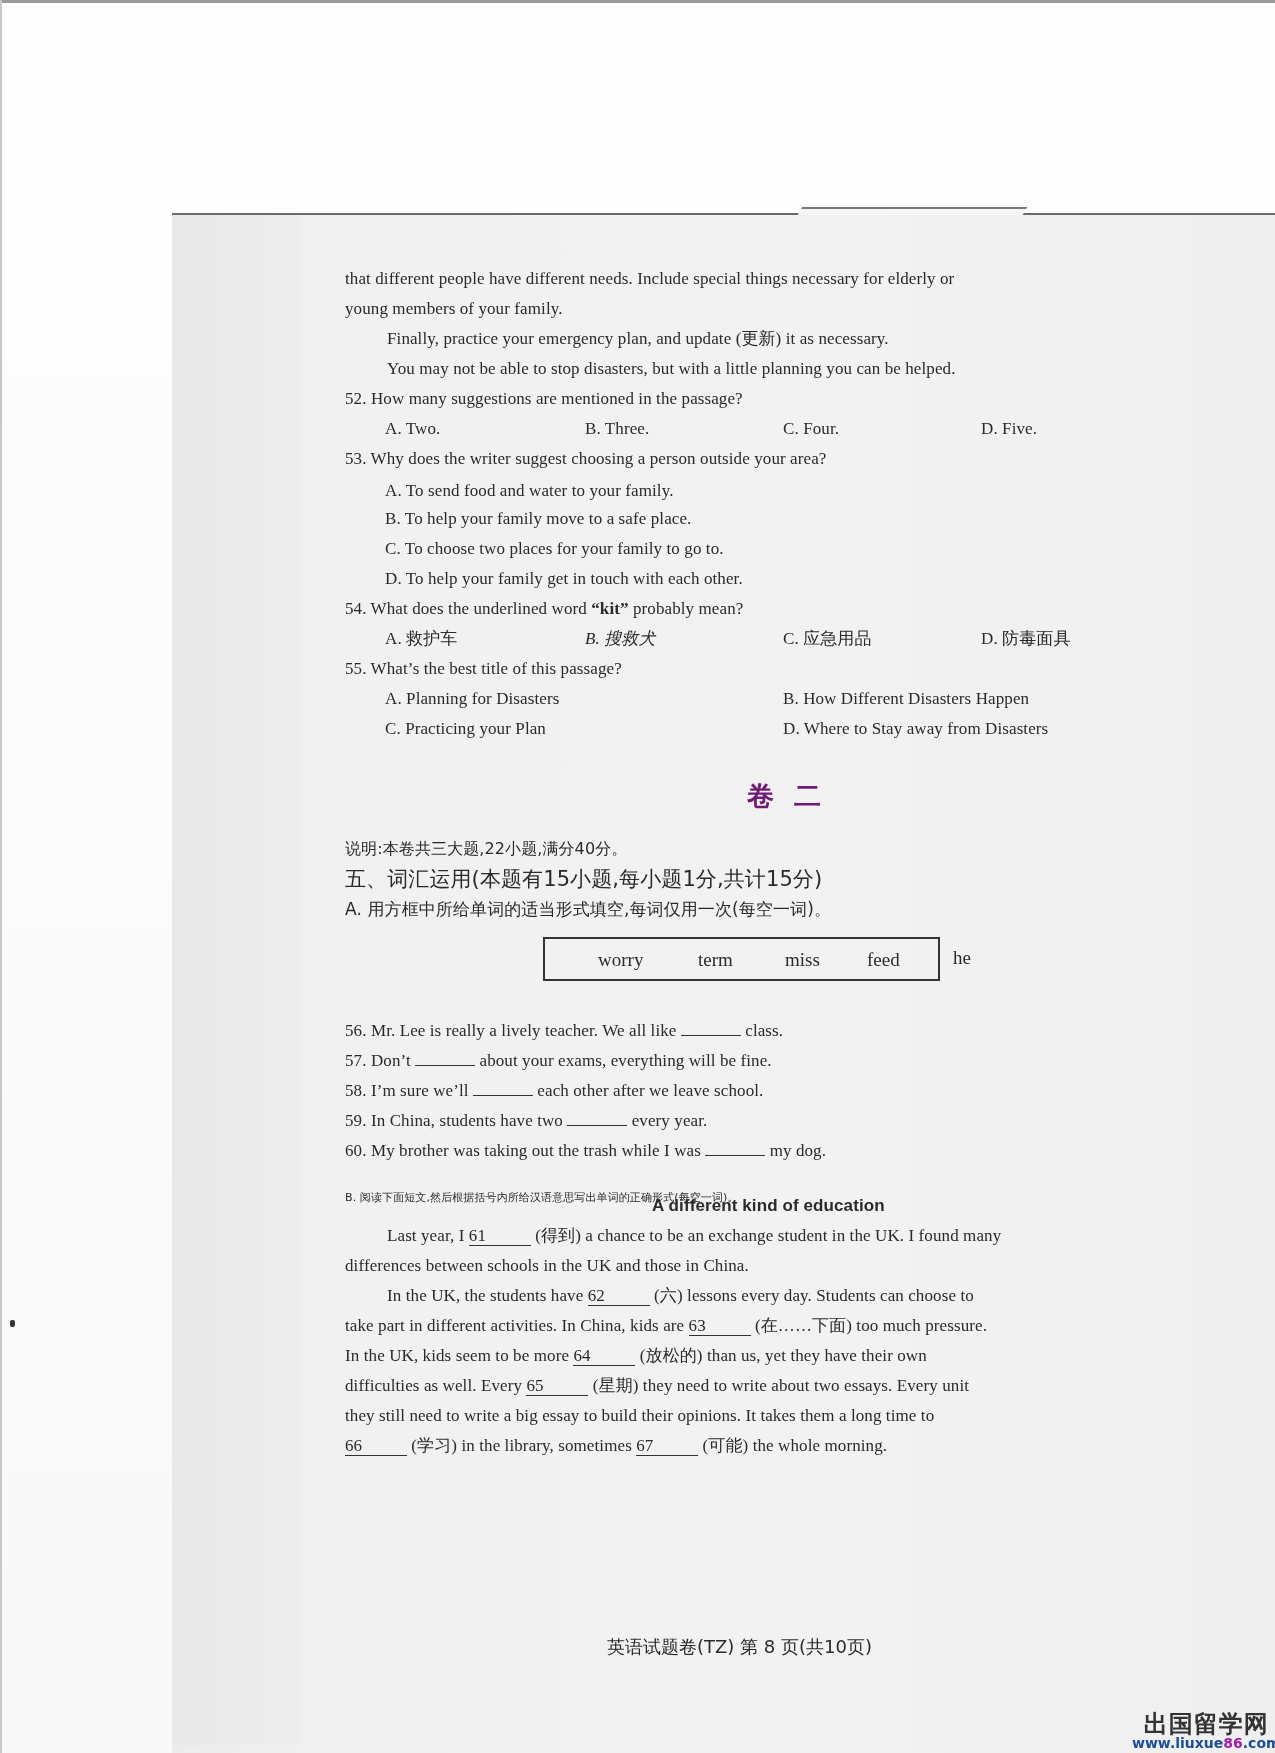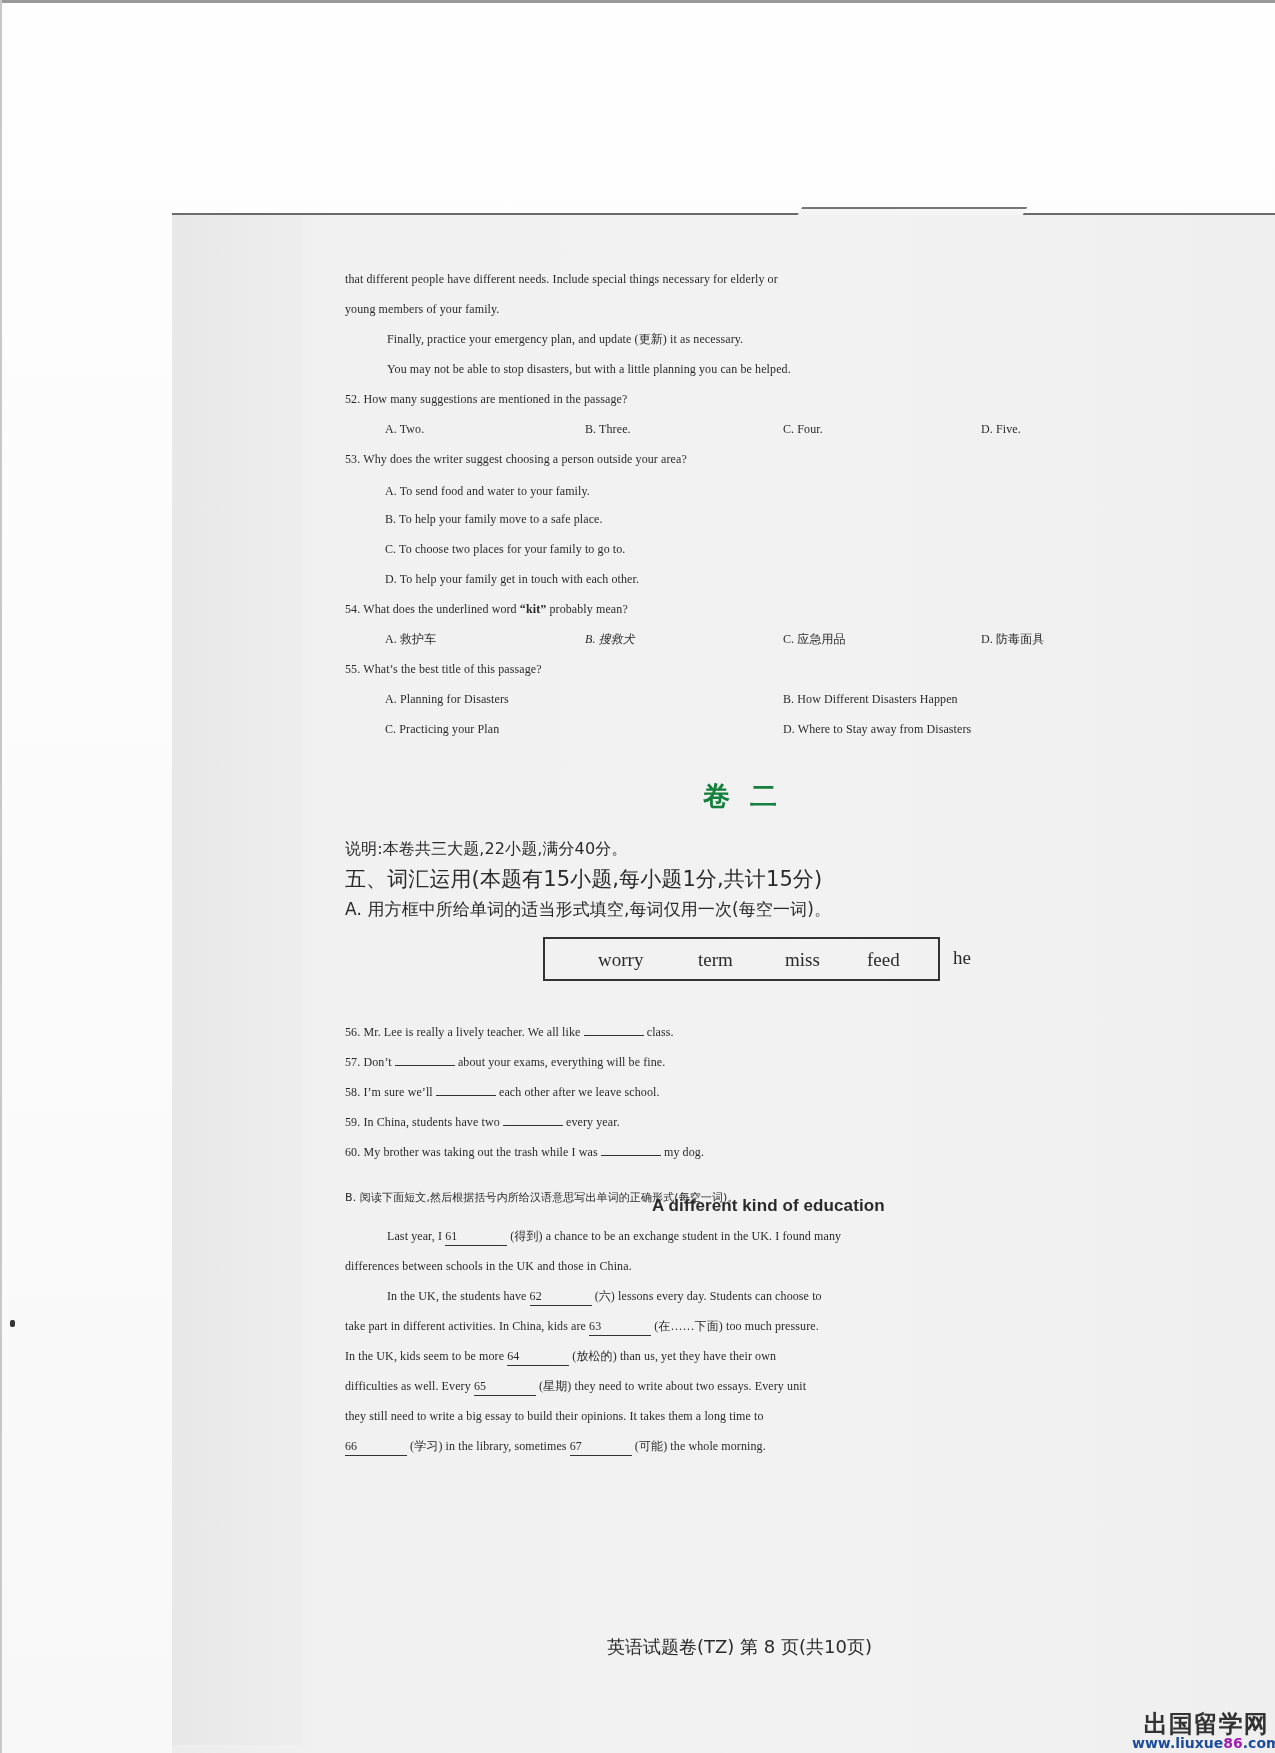--- a/index.html
+++ b/index.html
@@ -29,30 +29,30 @@
     border-top: 2px solid #777; background: #f5f5f5;
     transform: skewX(-30deg);
   }
   .bleed-strip {
     position: absolute; left: 172px; top: 215px; width: 130px; height: 1530px;
     background: linear-gradient(90deg, #e6e6e6, #ededed);
     opacity: 0.7;
   }
   .line {
     position: absolute; left: 0; white-space: nowrap;
-    font-size: 12px; line-height: 22px; letter-spacing: 0.1px;
+    font-size: 17px; line-height: 22px; letter-spacing: 0.1px;
   }
   .bold { font-weight: bold; }
   .blank {
     display: inline-block; border-bottom: 1.5px solid #333;
     text-align: left; height: 20px; vertical-align: baseline;
   }
   .section-title {
     position: absolute; font-family: "DejaVu Sans", sans-serif; font-size: 27px;
-    letter-spacing: 20px; font-weight: bold; color: #15803d;
+    letter-spacing: 20px; font-weight: bold; color: #701a75; margin-left: 44px;
   }
   .zh {
     font-family: "DejaVu Sans", sans-serif; font-size: 17px;
   }
   .wordbox {
     position: absolute; left: 543px; top: 1052px; width: 397px; height: 44px;
     border: 2px solid #333; box-sizing: border-box;
   }
   .wordbox span {
     position: absolute; top: 10px; font-size: 19px;

